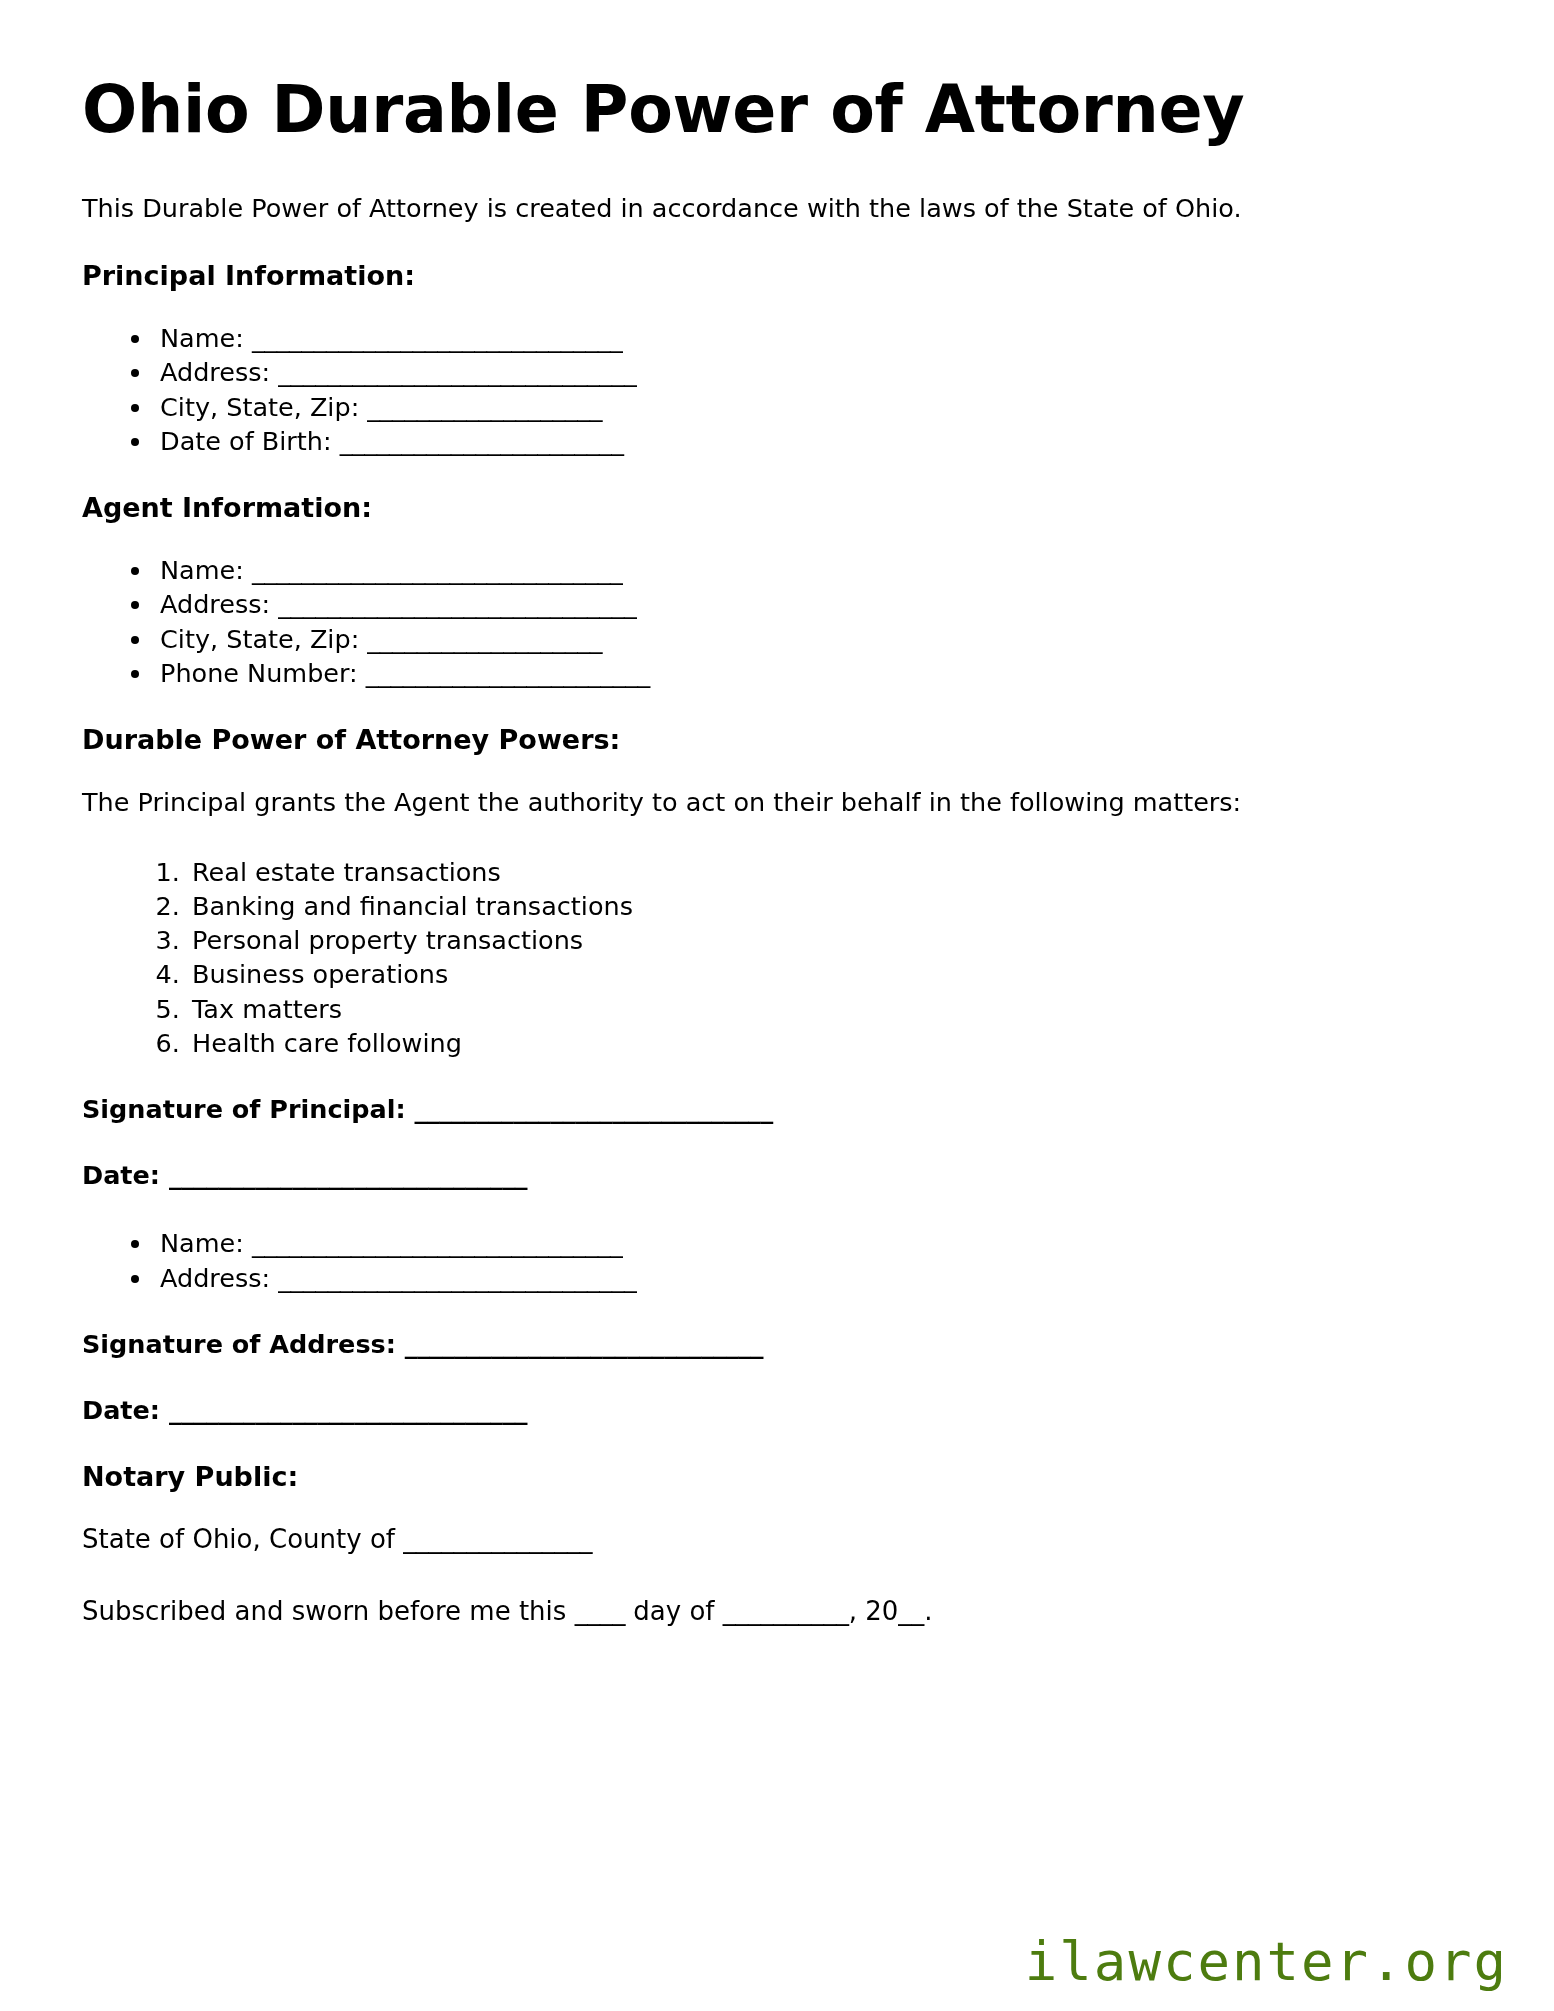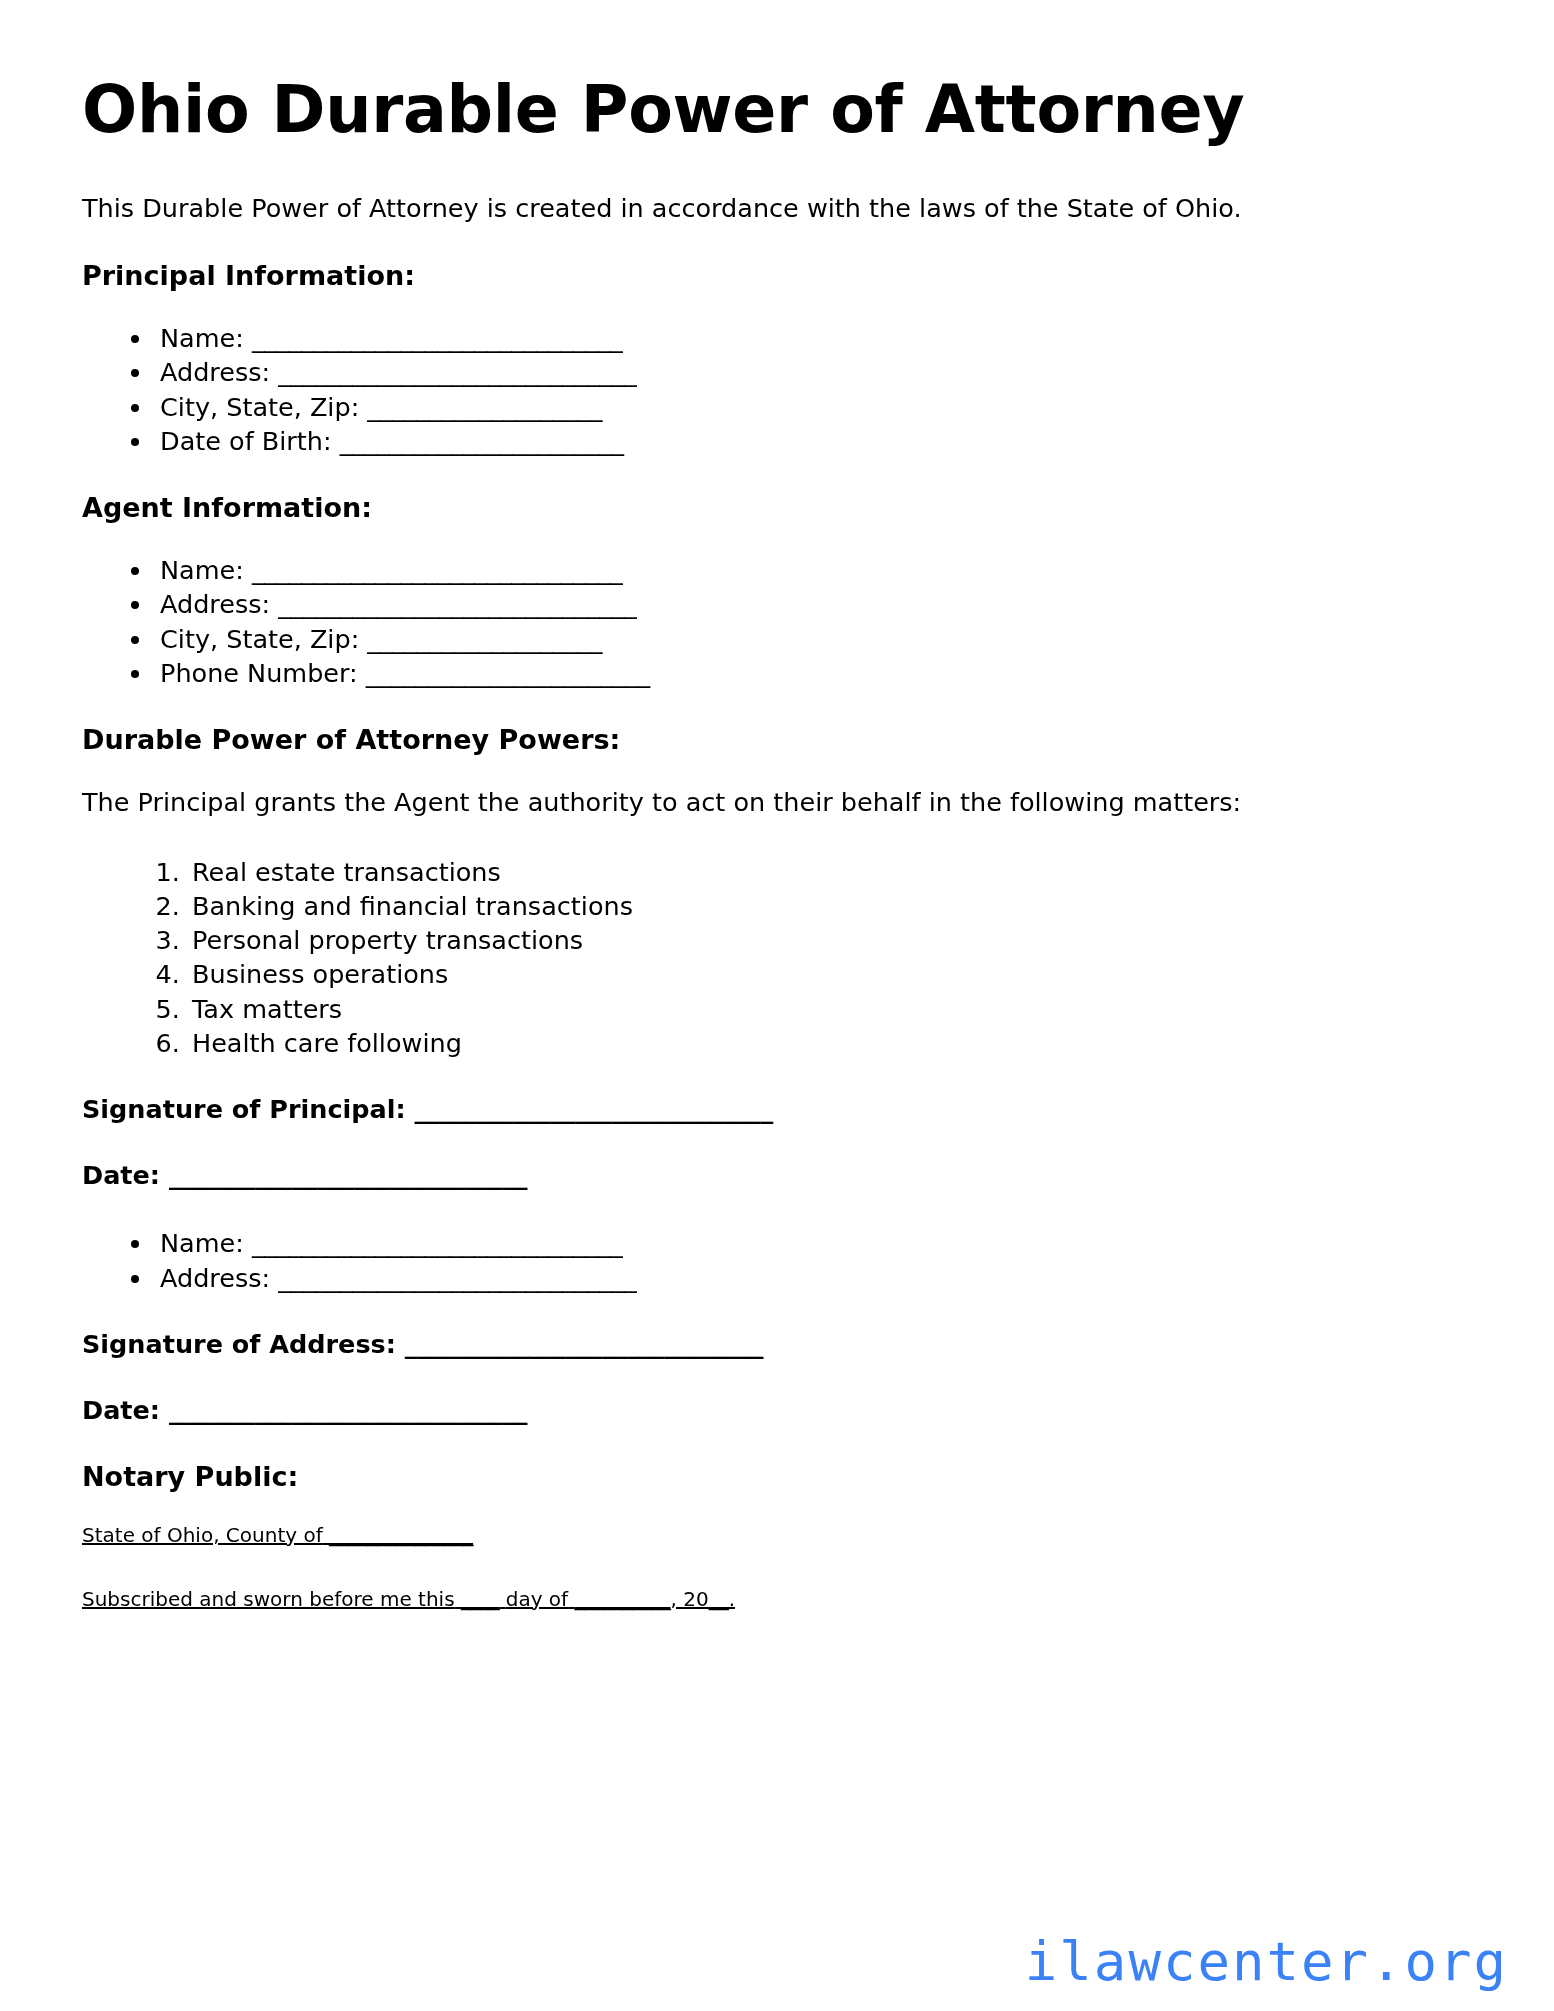--- a/index.html
+++ b/index.html
@@ -57,33 +57,32 @@
   .blank {
     letter-spacing: -0.4px;
   }
   .sig-line {
     font-size: 25.5px;
     font-weight: bold;
     margin: 0 0 36px 0;
   }
   .sig-line .blank { font-weight: bold; }
   .notary-line {
-    font-size: 20px;
+    font-size: 26px;
     line-height: 1.38;
     margin: 0 0 36px 0;
-    text-decoration: underline;
   }
   .watermark {
     position: absolute;
     right: 46px;
     bottom: 18px;
     font-family: "DejaVu Sans Mono", monospace;
     font-size: 54px;
     letter-spacing: 2px;
-    color: #3b82f6;
+    color: #4d7c0f;
     white-space: nowrap;
   }
 </style>
 </head>
 <body>
 
 <div class="page">
 
   <h1 class="doc-title">Ohio Durable Power of Attorney</h1>
 

